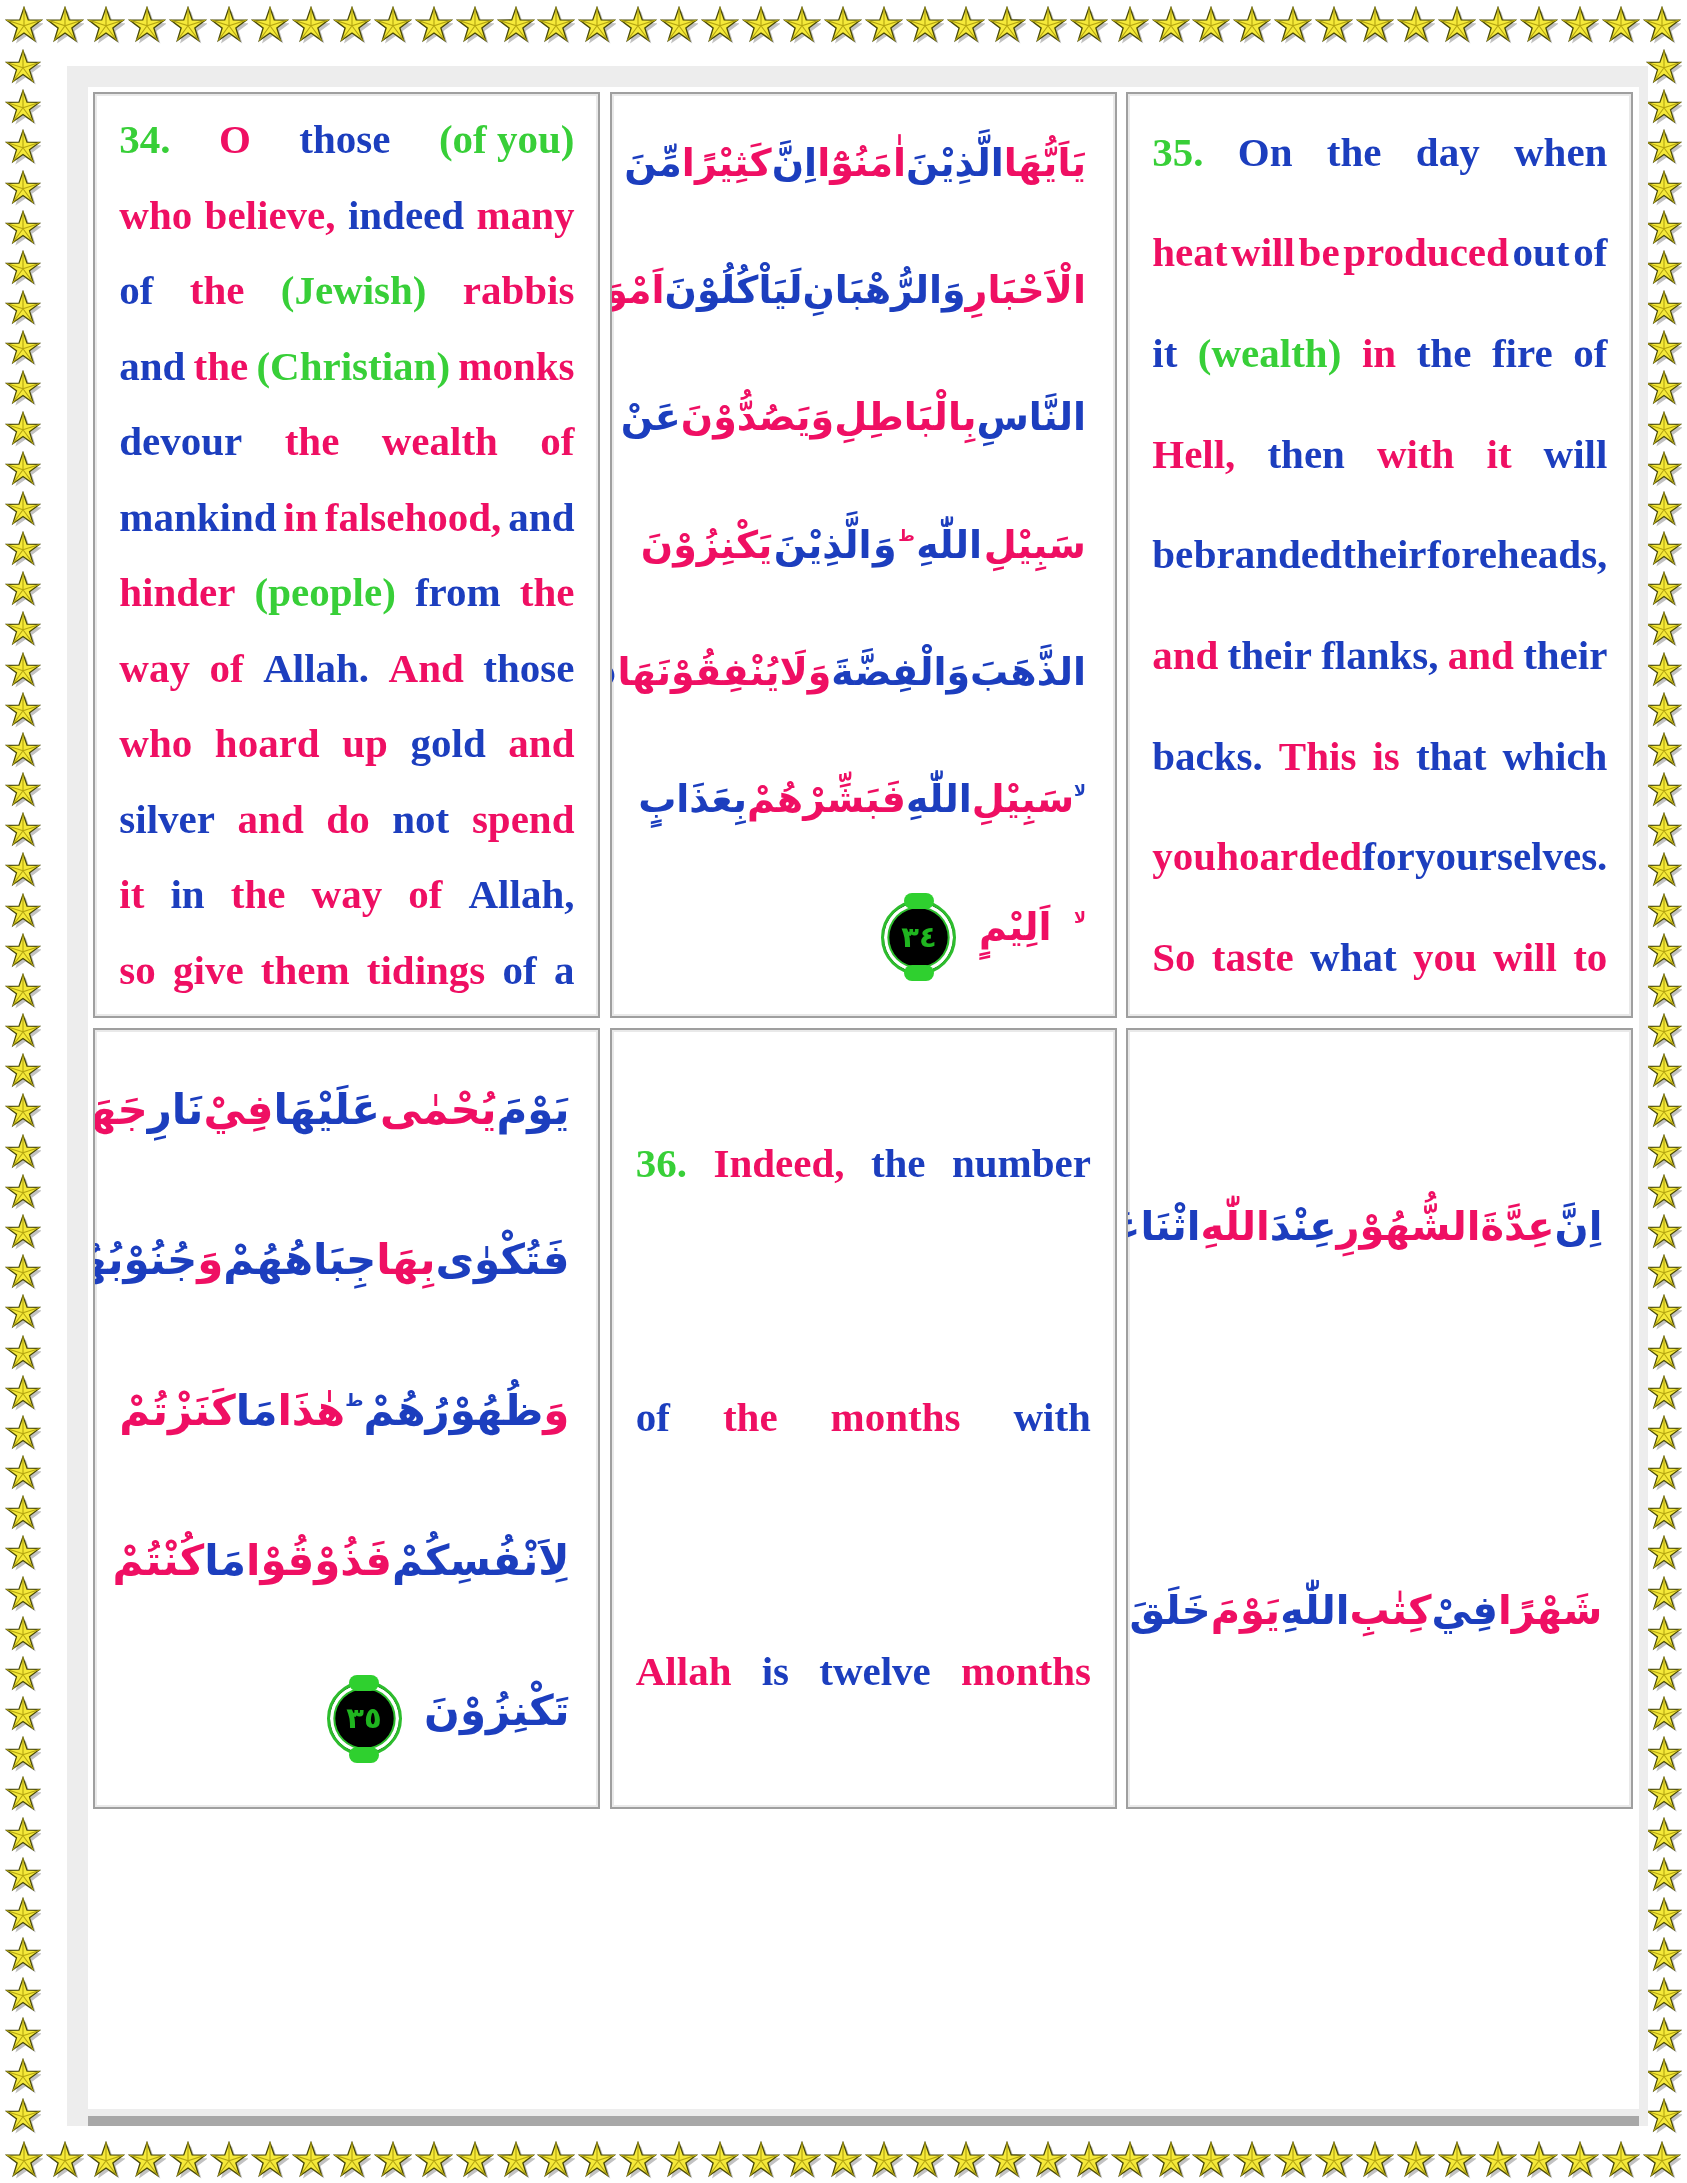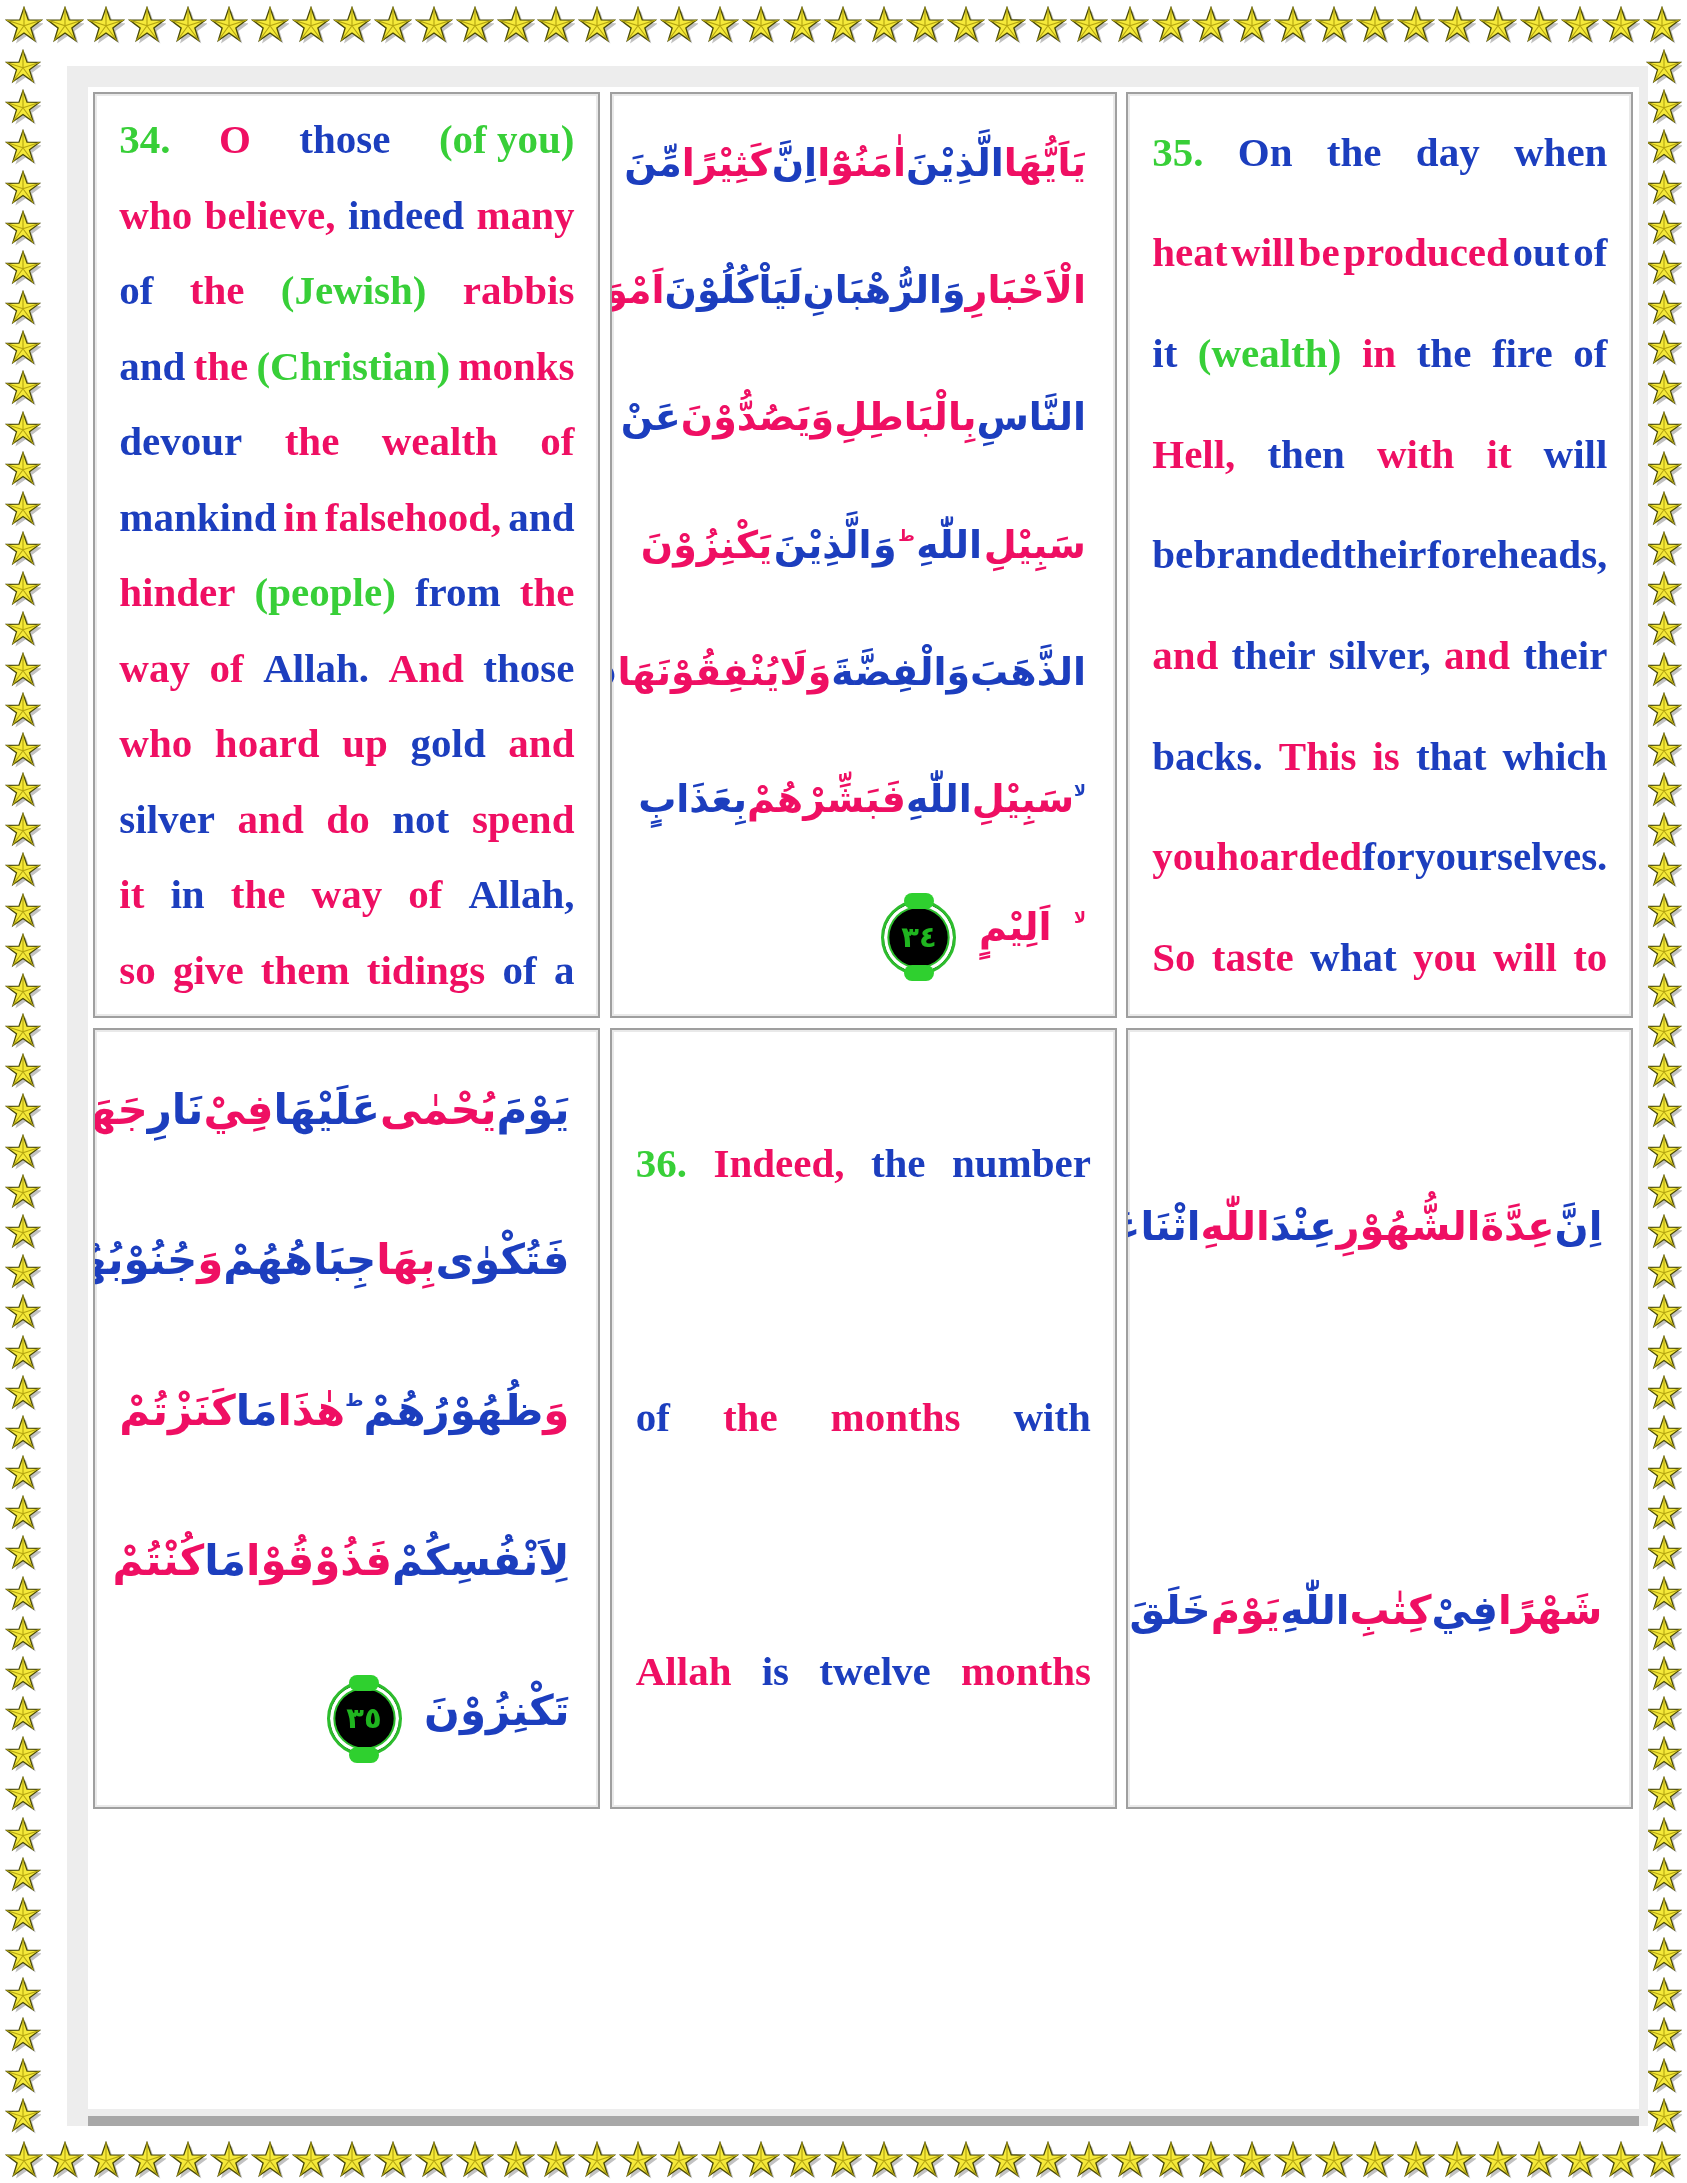--- a/index.html
+++ b/index.html
@@ -1173,21 +1173,21 @@
           </div>
           <div class="line jus">
             <span class="word c-b">be</span>
             <span class="word c-b">branded</span>
             <span class="word c-b">their</span>
             <span class="word c-b">foreheads,</span>
           </div>
           <div class="line jus">
             <span class="word c-p">and</span>
             <span class="word c-b">their</span>
-            <span class="word c-b">silver,</span>
+            <span class="word c-b">flanks,</span>
             <span class="word c-p">and</span>
             <span class="word c-b">their</span>
           </div>
           <div class="line jus">
             <span class="word c-b">backs.</span>
             <span class="word c-p">This</span>
             <span class="word c-p">is</span>
             <span class="word c-b">that</span>
             <span class="word c-b">which</span>
           </div>

